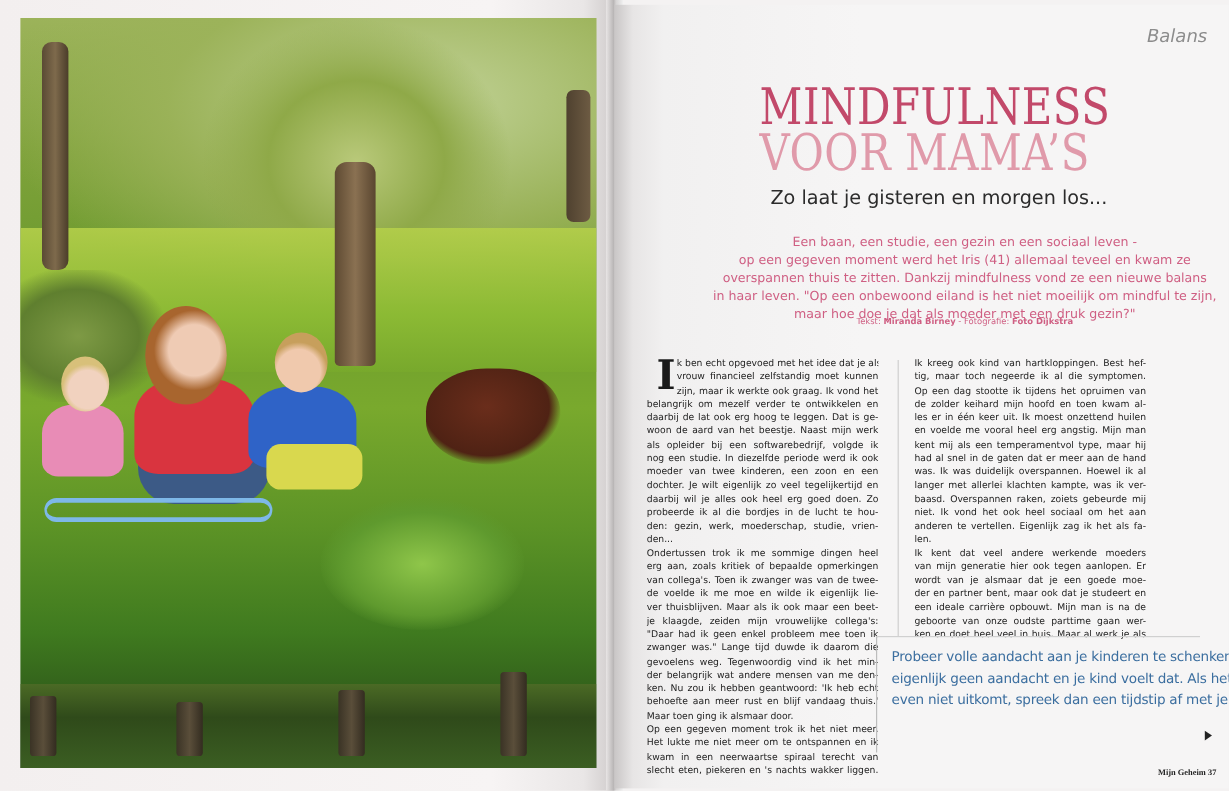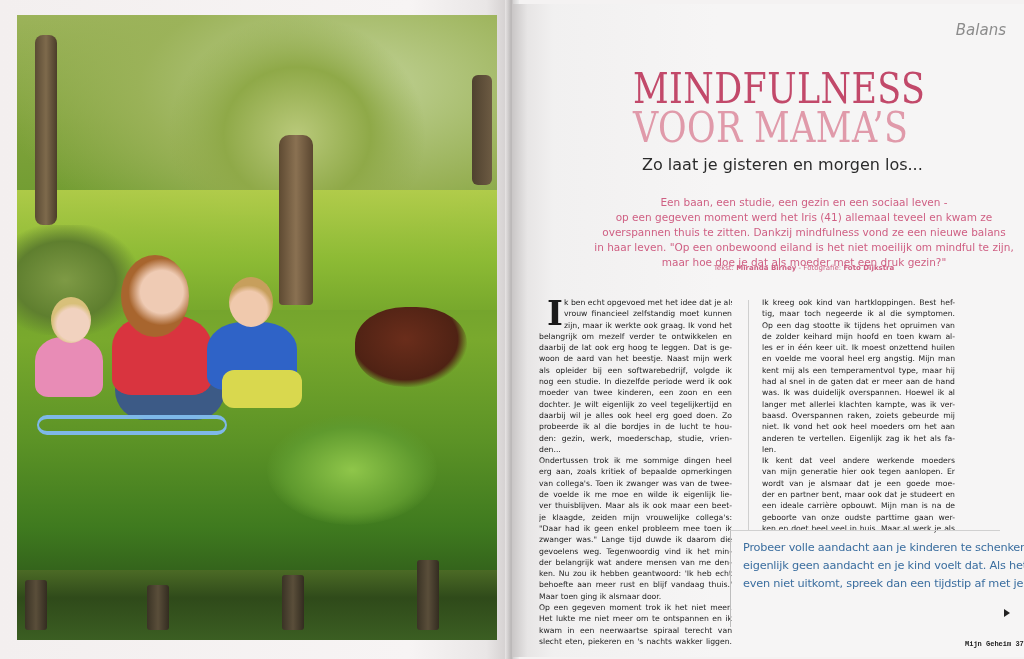--- a/index.html
+++ b/index.html
@@ -101,21 +101,21 @@
     font-family: "DejaVu Sans", sans-serif; font-size: 11.3px; line-height: 18px; color: #3b6e9f;
     letter-spacing: -0.2px;
   }
   .callout-text .ln { display:block; white-space: nowrap; }
   .arrow {
     position: absolute; left: 1004px; top: 609px; width: 0; height: 0;
     border-left: 6px solid #222; border-top: 4px solid transparent; border-bottom: 4px solid transparent;
   }
   .folio {
     position: absolute; left: 965px; top: 640px; font-size: 7px; color: #222;
-    font-family: Liberation Mono, monospace; font-weight: bold;
+    font-family: Liberation Serif, serif; font-weight: bold;
   }
   .spine {
     position: absolute; left: 505px; top: 0; width: 14px; height: 659px;
     background: linear-gradient(90deg, #e8e5e5, #b9b6b6 45%, #d6d4d4 60%, #eeeeee);
   }
 </style>
 </head>
 <body>
 
 <div class="left-page">
@@ -213,21 +213,21 @@
   <span class="ln">tig, maar toch negeerde ik al die symptomen.</span>
   <span class="ln">Op een dag stootte ik tijdens het opruimen van</span>
   <span class="ln">de zolder keihard mijn hoofd en toen kwam al-</span>
   <span class="ln">les er in één keer uit. Ik moest onzettend huilen</span>
   <span class="ln">en voelde me vooral heel erg angstig. Mijn man</span>
   <span class="ln">kent mij als een temperamentvol type, maar hij</span>
   <span class="ln">had al snel in de gaten dat er meer aan de hand</span>
   <span class="ln">was. Ik was duidelijk overspannen. Hoewel ik al</span>
   <span class="ln">langer met allerlei klachten kampte, was ik ver-</span>
   <span class="ln">baasd. Overspannen raken, zoiets gebeurde mij</span>
-  <span class="ln">niet. Ik vond het ook heel moeders om het aan</span>
+  <span class="ln">niet. Ik vond het ook heel sociaal om het aan</span>
   <span class="ln">anderen te vertellen. Eigenlijk zag ik het als fa-</span>
   <span class="ln last">len.</span>
   <span class="ln">Ik kent dat veel andere werkende moeders</span>
   <span class="ln">van mijn generatie hier ook tegen aanlopen. Er</span>
   <span class="ln">wordt van je alsmaar dat je een goede moe-</span>
   <span class="ln">der en partner bent, maar ook dat je studeert en</span>
   <span class="ln">een ideale carrière opbouwt. Mijn man is na de</span>
   <span class="ln">geboorte van onze oudste parttime gaan wer-</span>
   <span class="ln">ken en doet heel veel in huis. Maar al werk je als</span>
 </div>

